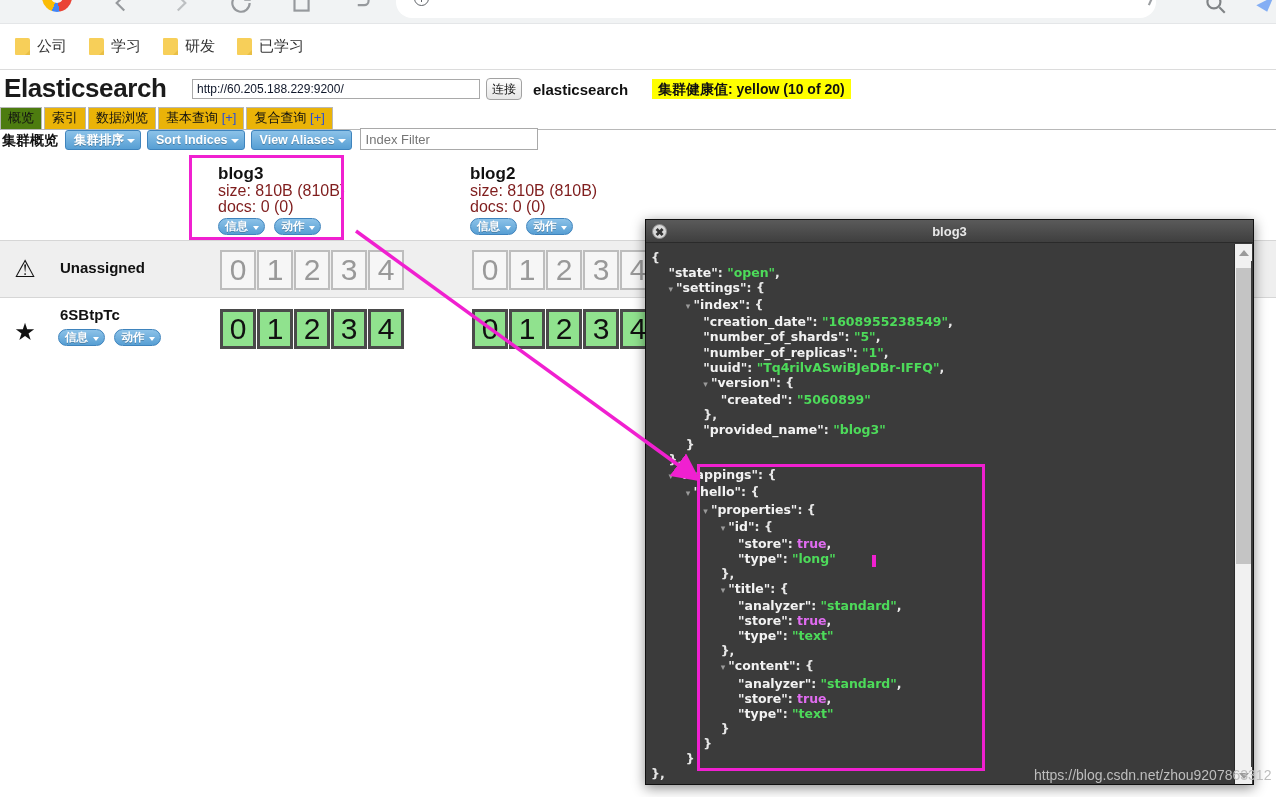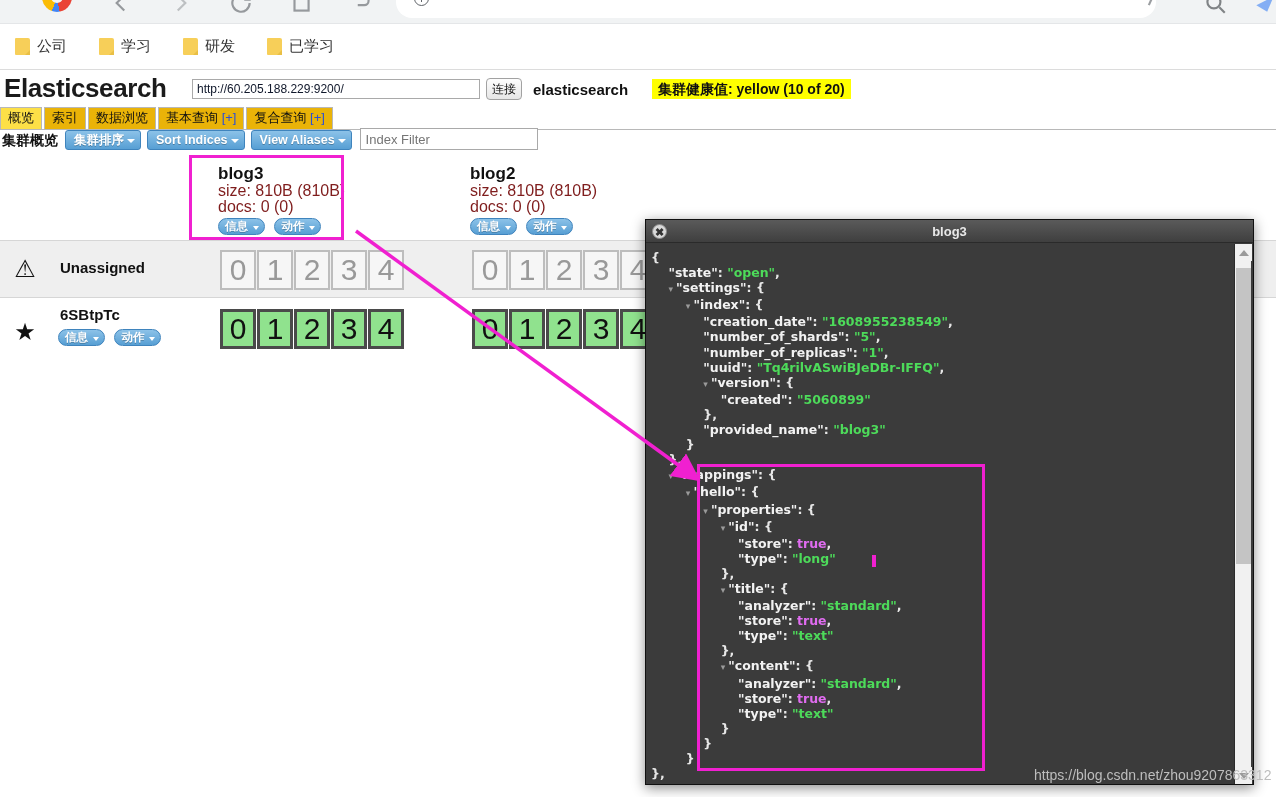--- a/index.html
+++ b/index.html
@@ -34,21 +34,21 @@
   #info-circle{
     position:absolute; left:18px; top:5px; width:15px;height:15px;border-radius:50%;
     border:1.6px solid #5f6368;
   }
   #info-circle:after{content:"";position:absolute;left:5.5px;top:3px;width:1.6px;height:7px;background:#5f6368;}
 
   
   #bookmarks-bar{
     position:absolute; left:0; top:24px; width:1276px; height:46px;
     background:#ffffff; border-bottom:1px solid #dcdcdc;
-    display:flex; align-items:center; padding-left:8px; gap:18px;
+    display:flex; align-items:center; padding-left:8px; gap:8px;
   }
   .bm-item{ display:flex; align-items:center; gap:7px; padding:3px 7px; border-radius:4px; cursor:default; }
   .bm-folder{
     width:15px;height:17px;background:#f7cf59;border-radius:1px 2px 2px 1px;position:relative;flex:none;
   }
   .bm-folder:after{content:"";position:absolute;right:0;bottom:0;width:5px;height:5px;background:#e9bf45;
      clip-path:polygon(100% 0,100% 100%,0 100%);}
   .bm-label{ font-size:15px; color:#333; }
 
   
@@ -79,21 +79,21 @@
   }
 
   
   #es-tabs{ position:absolute; left:0; top:37px; width:1276px; height:23px;
     border-bottom:1px solid #b8b8b8; display:flex; align-items:flex-end; }
   .es-tab{
     height:22px; line-height:20px; padding:0 7px; font-size:13px; color:#111;
     border:1px solid #b8b8b8; border-bottom:none; background:#eab308; margin-right:2px;
     cursor:pointer; white-space:nowrap;
   }
-  .es-tab.active{ background:#fde047; }
+  .es-tab.active{ background:#4d7c0f; }
   .es-tab .plus{ color:#2a4fd6; }
 
   
   #es-toolbar{ position:absolute; left:0; top:52px; width:1276px; height:28px; display:flex; align-items:flex-end; }
   #overview-label{ font-size:14px; font-weight:bold; color:#111; margin-left:2px; margin-right:7px; white-space:nowrap; }
   .blue-btn{
     height:20px; line-height:18px; padding:0 16px 0 8px; font-size:12.5px; font-weight:bold; color:#ffffff;
     background:linear-gradient(#8cc2e8,#579fd4); border:1px solid #3f84bd; border-radius:3px;
     margin-right:6px; position:relative; cursor:pointer; white-space:nowrap;
     text-shadow:0 1px 0 rgba(0,0,0,.25);

